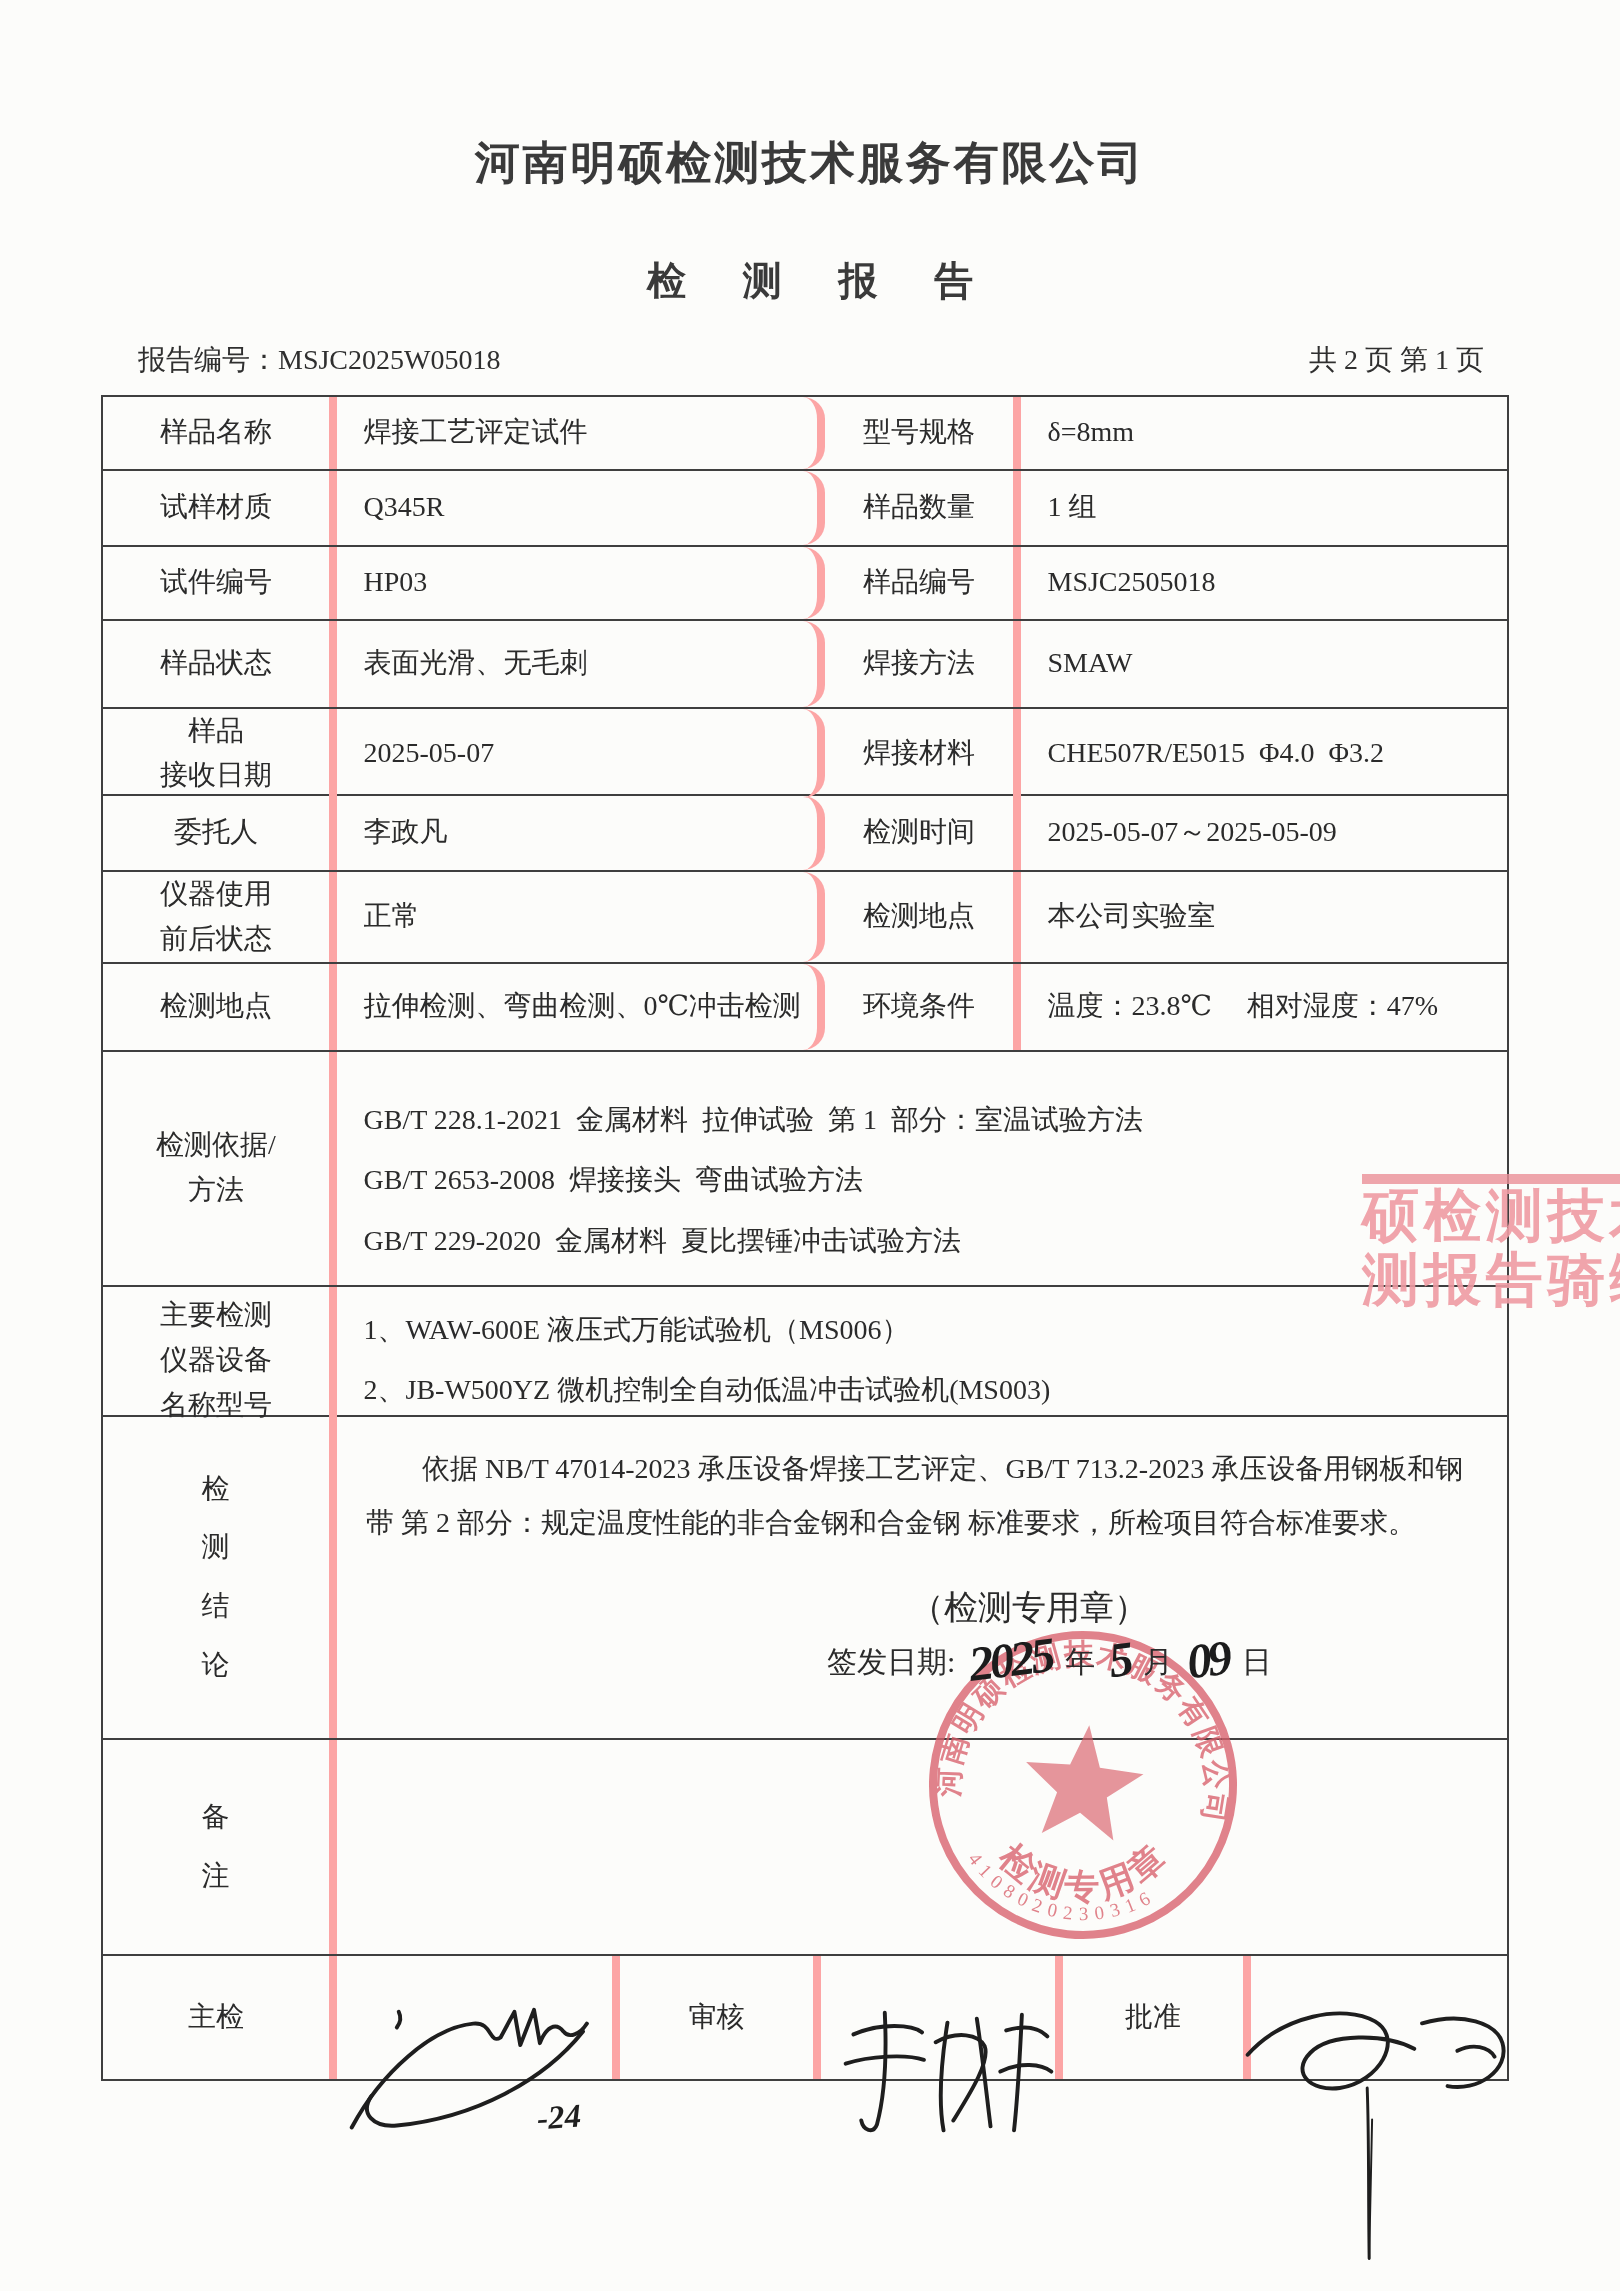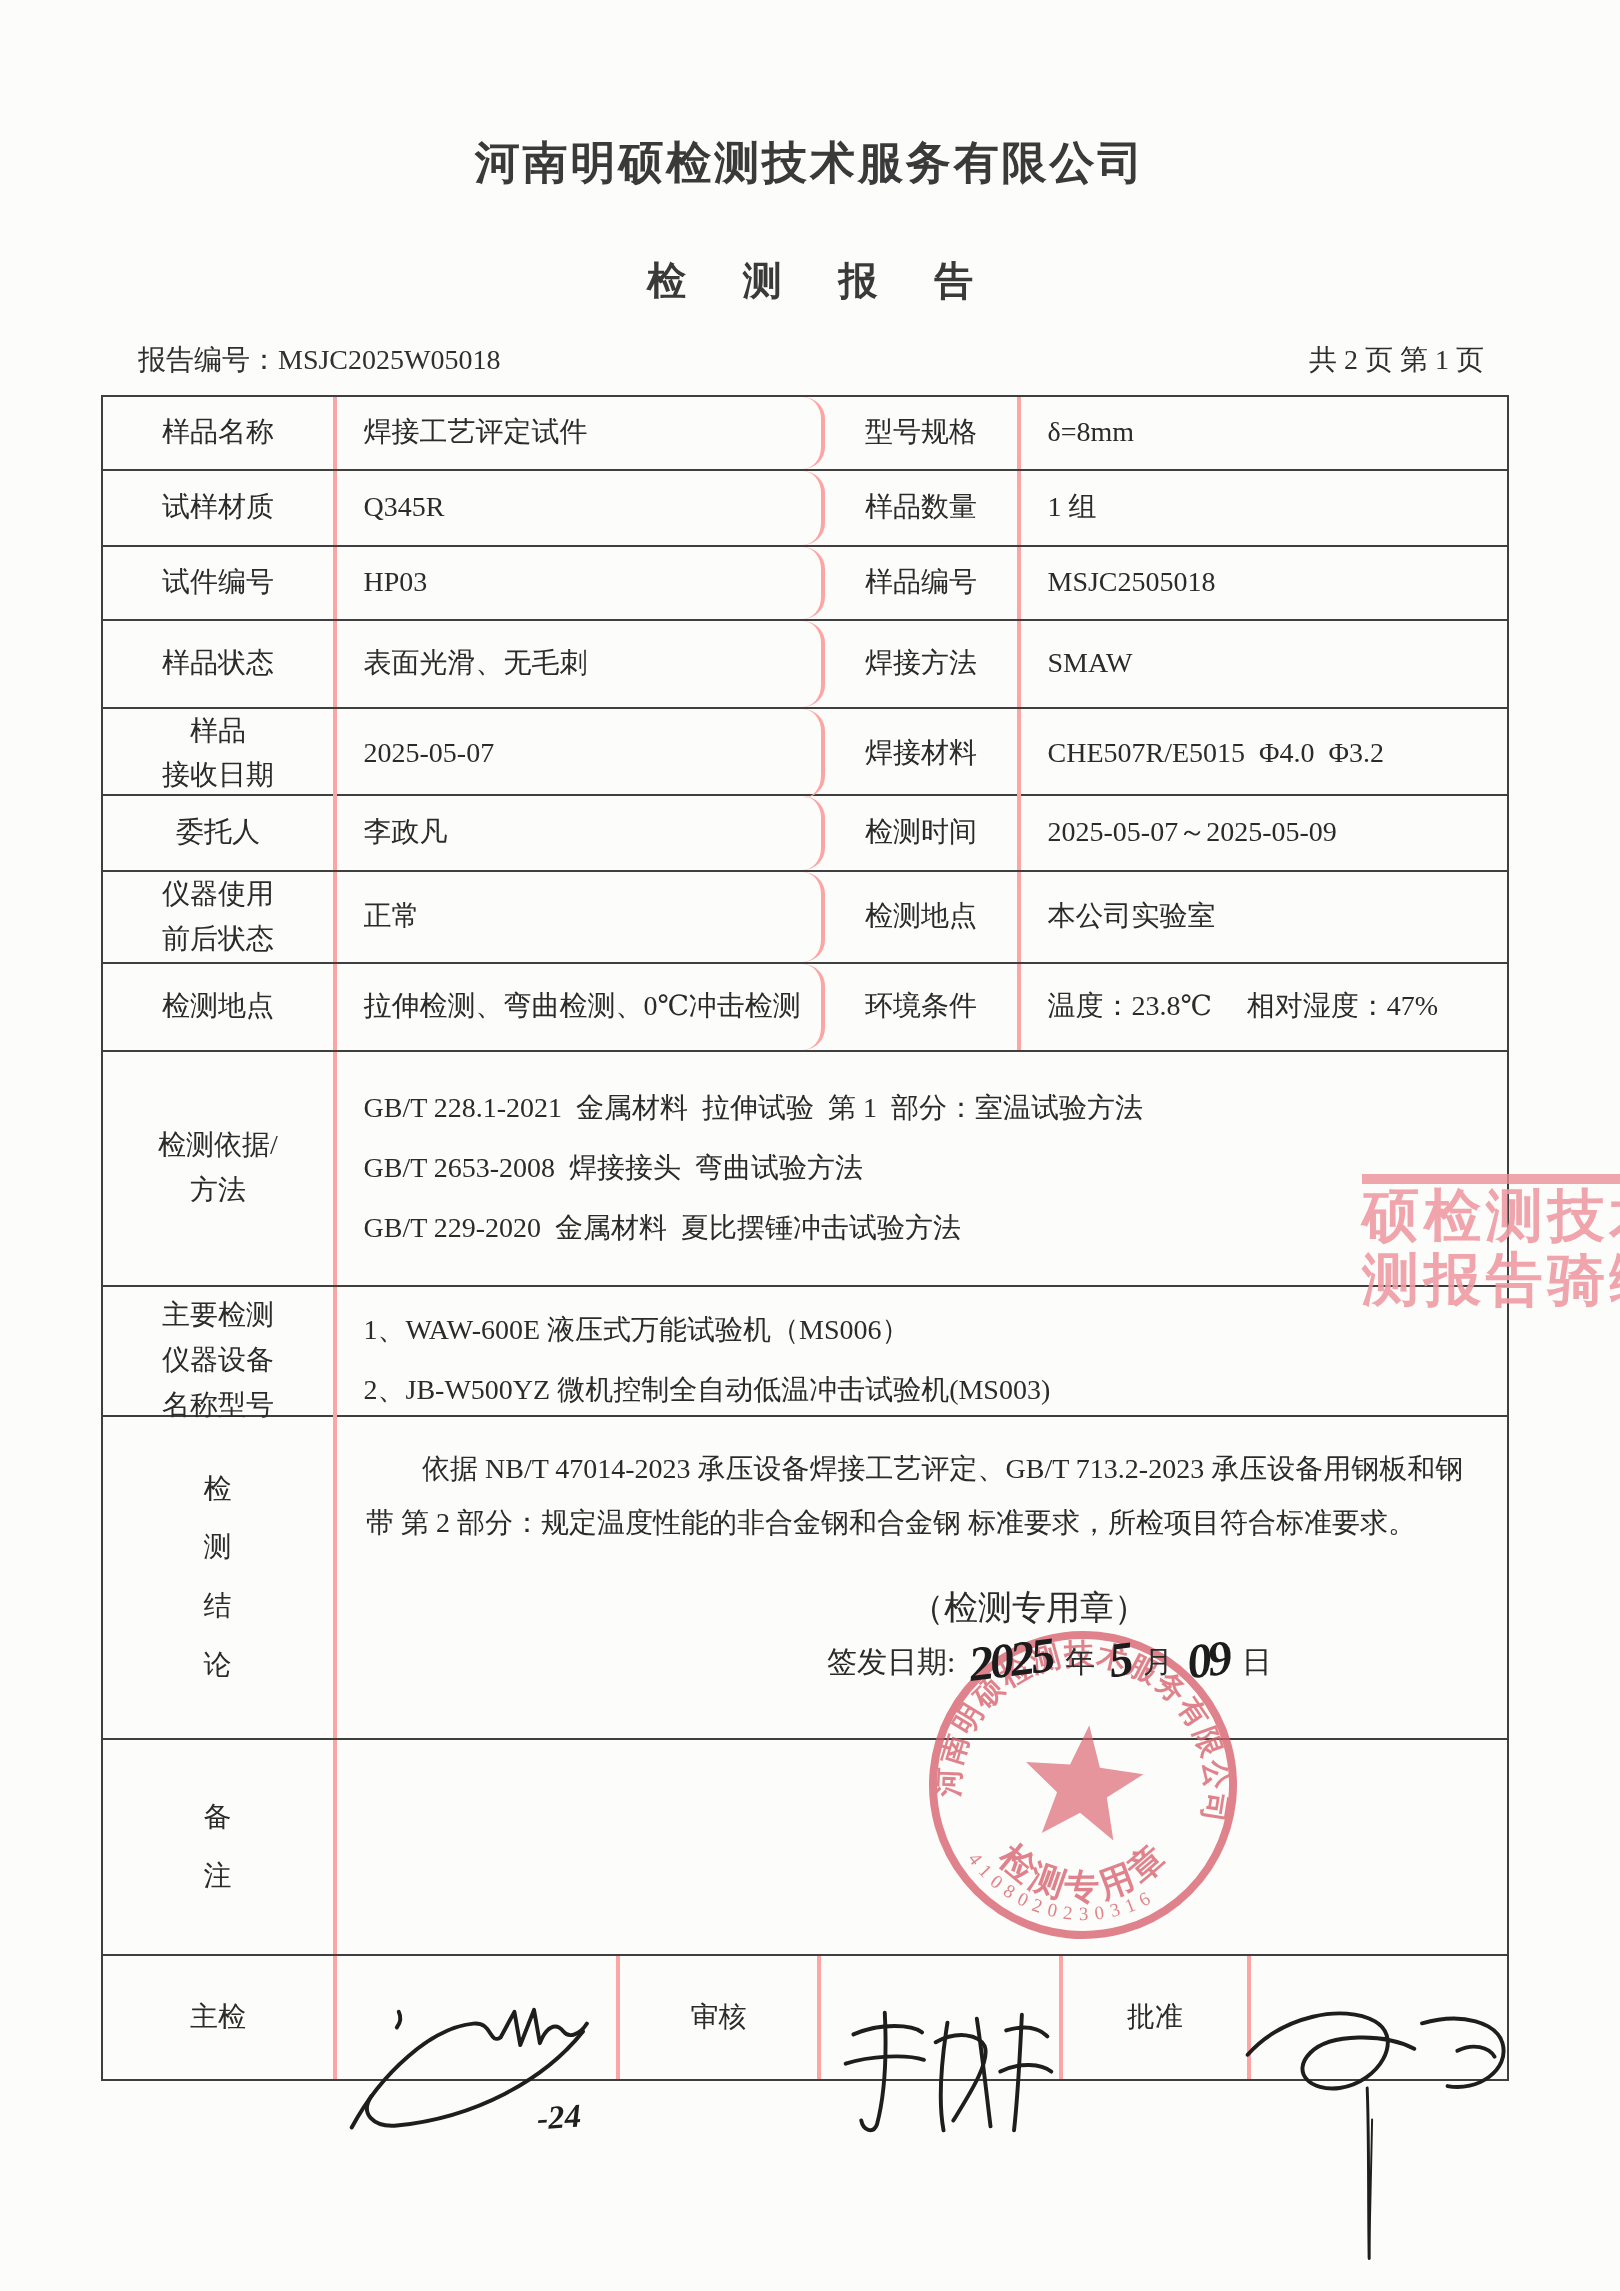--- a/index.html
+++ b/index.html
@@ -24,21 +24,21 @@
   .rtable {
     margin:15.7px 101px 0 101px; width:1408px; box-sizing:border-box;
     border:2.9px solid #3f3f3f;
   }
   .rrow { display:grid; border-bottom:2px solid #3f3f3f; box-sizing:border-box; }
   .rrow:last-child { border-bottom:none; }
   .row4 { grid-template-columns:234px 488px 196px 490px; }
   .row2 { grid-template-columns:234px 1174px; }
   .row6 { grid-template-columns:234px 283px 201px 242px 188px 260px; }
   .cell {
-    border-right:4px solid #fca5a5; box-sizing:border-box;
+    border-right:8px solid #fca5a5; box-sizing:border-box;
     display:flex; align-items:center; font-size:28px; line-height:1.45;
     overflow:visible;
   }
   .cell:last-child { border-right:none; }
   .lab { justify-content:center; text-align:center; white-space:pre-line; }
   .val { justify-content:flex-start; padding-left:26.5px; padding-right:13.7px; white-space:pre-wrap;border-radius:22px; }
   .lines { display:block; padding:13.7px 19.6px 13.7px 26.5px; }
   .lines > div { margin:9.8px 0; white-space:pre-wrap; }
   .tall-lab { line-height:1.6; }
   .vert-lab { line-height:2.1; letter-spacing:1px; }
@@ -137,21 +137,21 @@
     <div class="rrow row4" style="height:88px">
       <div class="cell lab">检测地点</div>
       <div class="cell val">拉伸检测、弯曲检测、0℃冲击检测</div>
       <div class="cell lab">环境条件</div>
       <div class="cell val">温度：23.8℃　 相对湿度：47%</div>
     </div>
 
     <div class="rrow row2" style="height:235px">
       <div class="cell lab tall-lab">检测依据/
 方法</div>
-      <div class="cell lines" style="display:flex;flex-direction:column;justify-content:center;align-items:flex-start;">
+      <div class="cell lines" style="display:flex;flex-direction:column;justify-content:flex-end;align-items:flex-start;">
         <div>GB/T 228.1-2021  金属材料  拉伸试验  第 1  部分：室温试验方法</div>
         <div>GB/T 2653-2008  焊接接头  弯曲试验方法</div>
         <div>GB/T 229-2020  金属材料  夏比摆锤冲击试验方法</div>
       </div>
     </div>
 
     <div class="rrow row2" style="height:130px">
       <div class="cell lab tall-lab">主要检测
 仪器设备
 名称型号</div>

